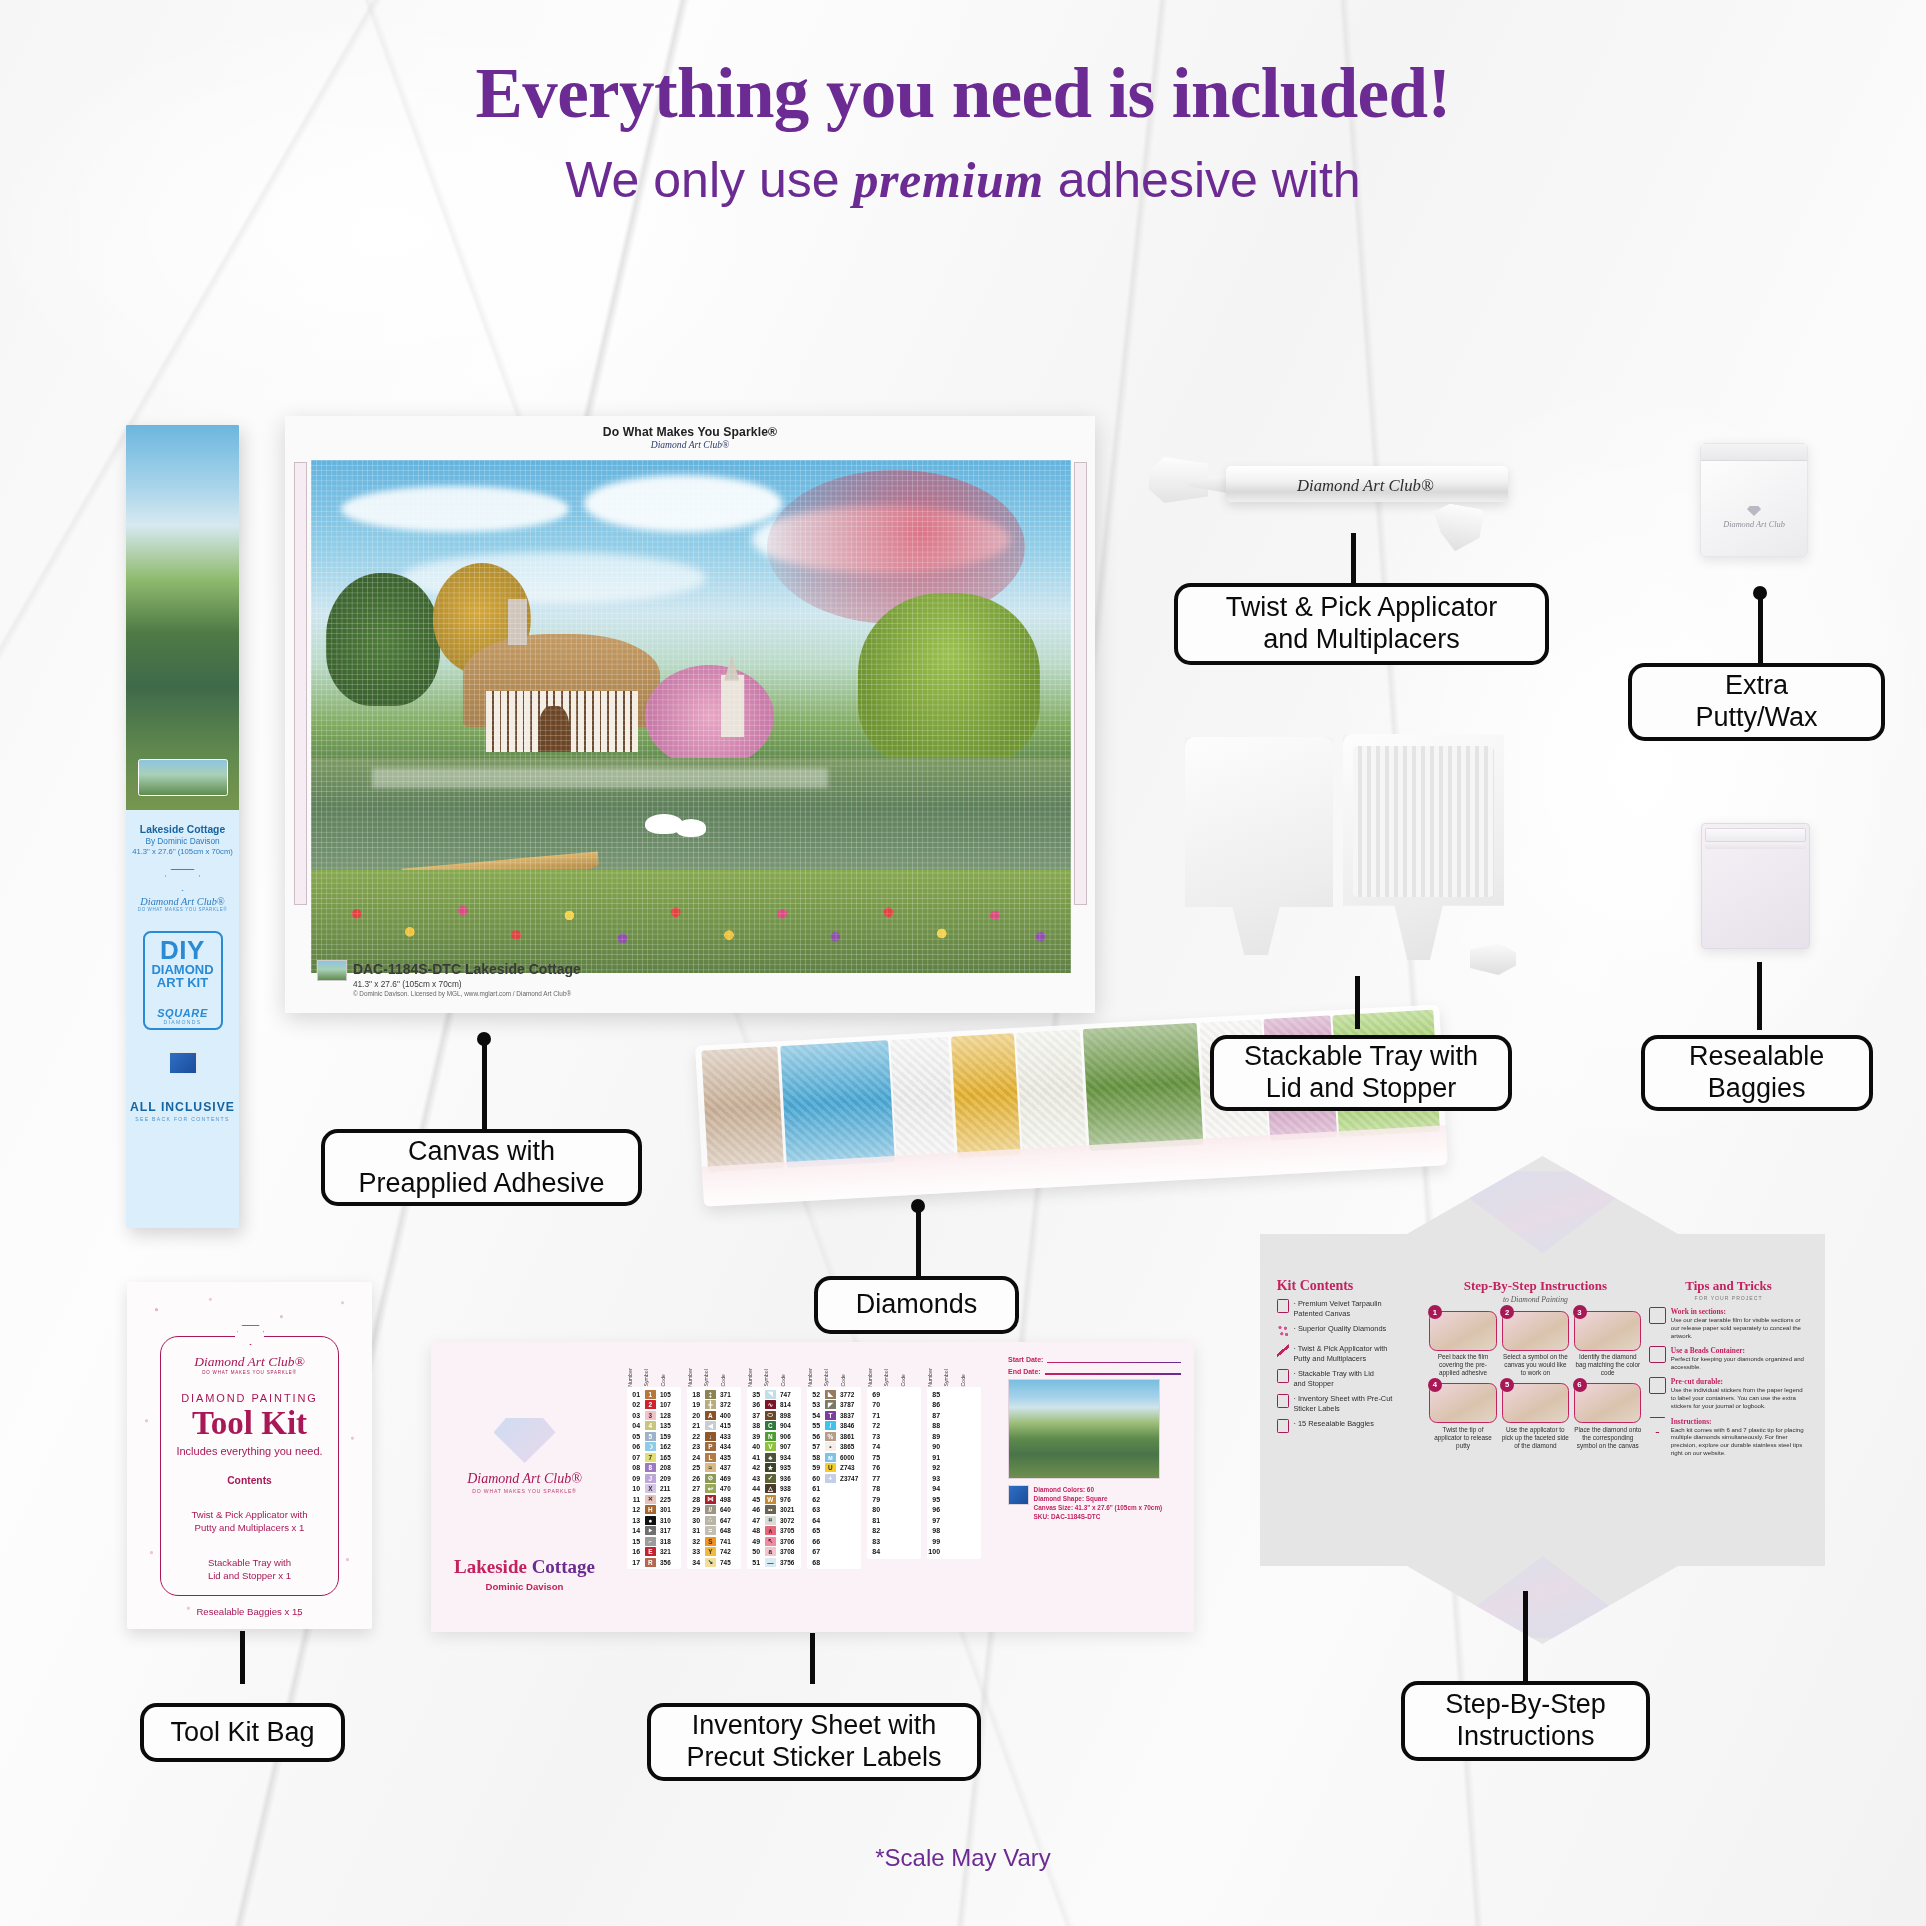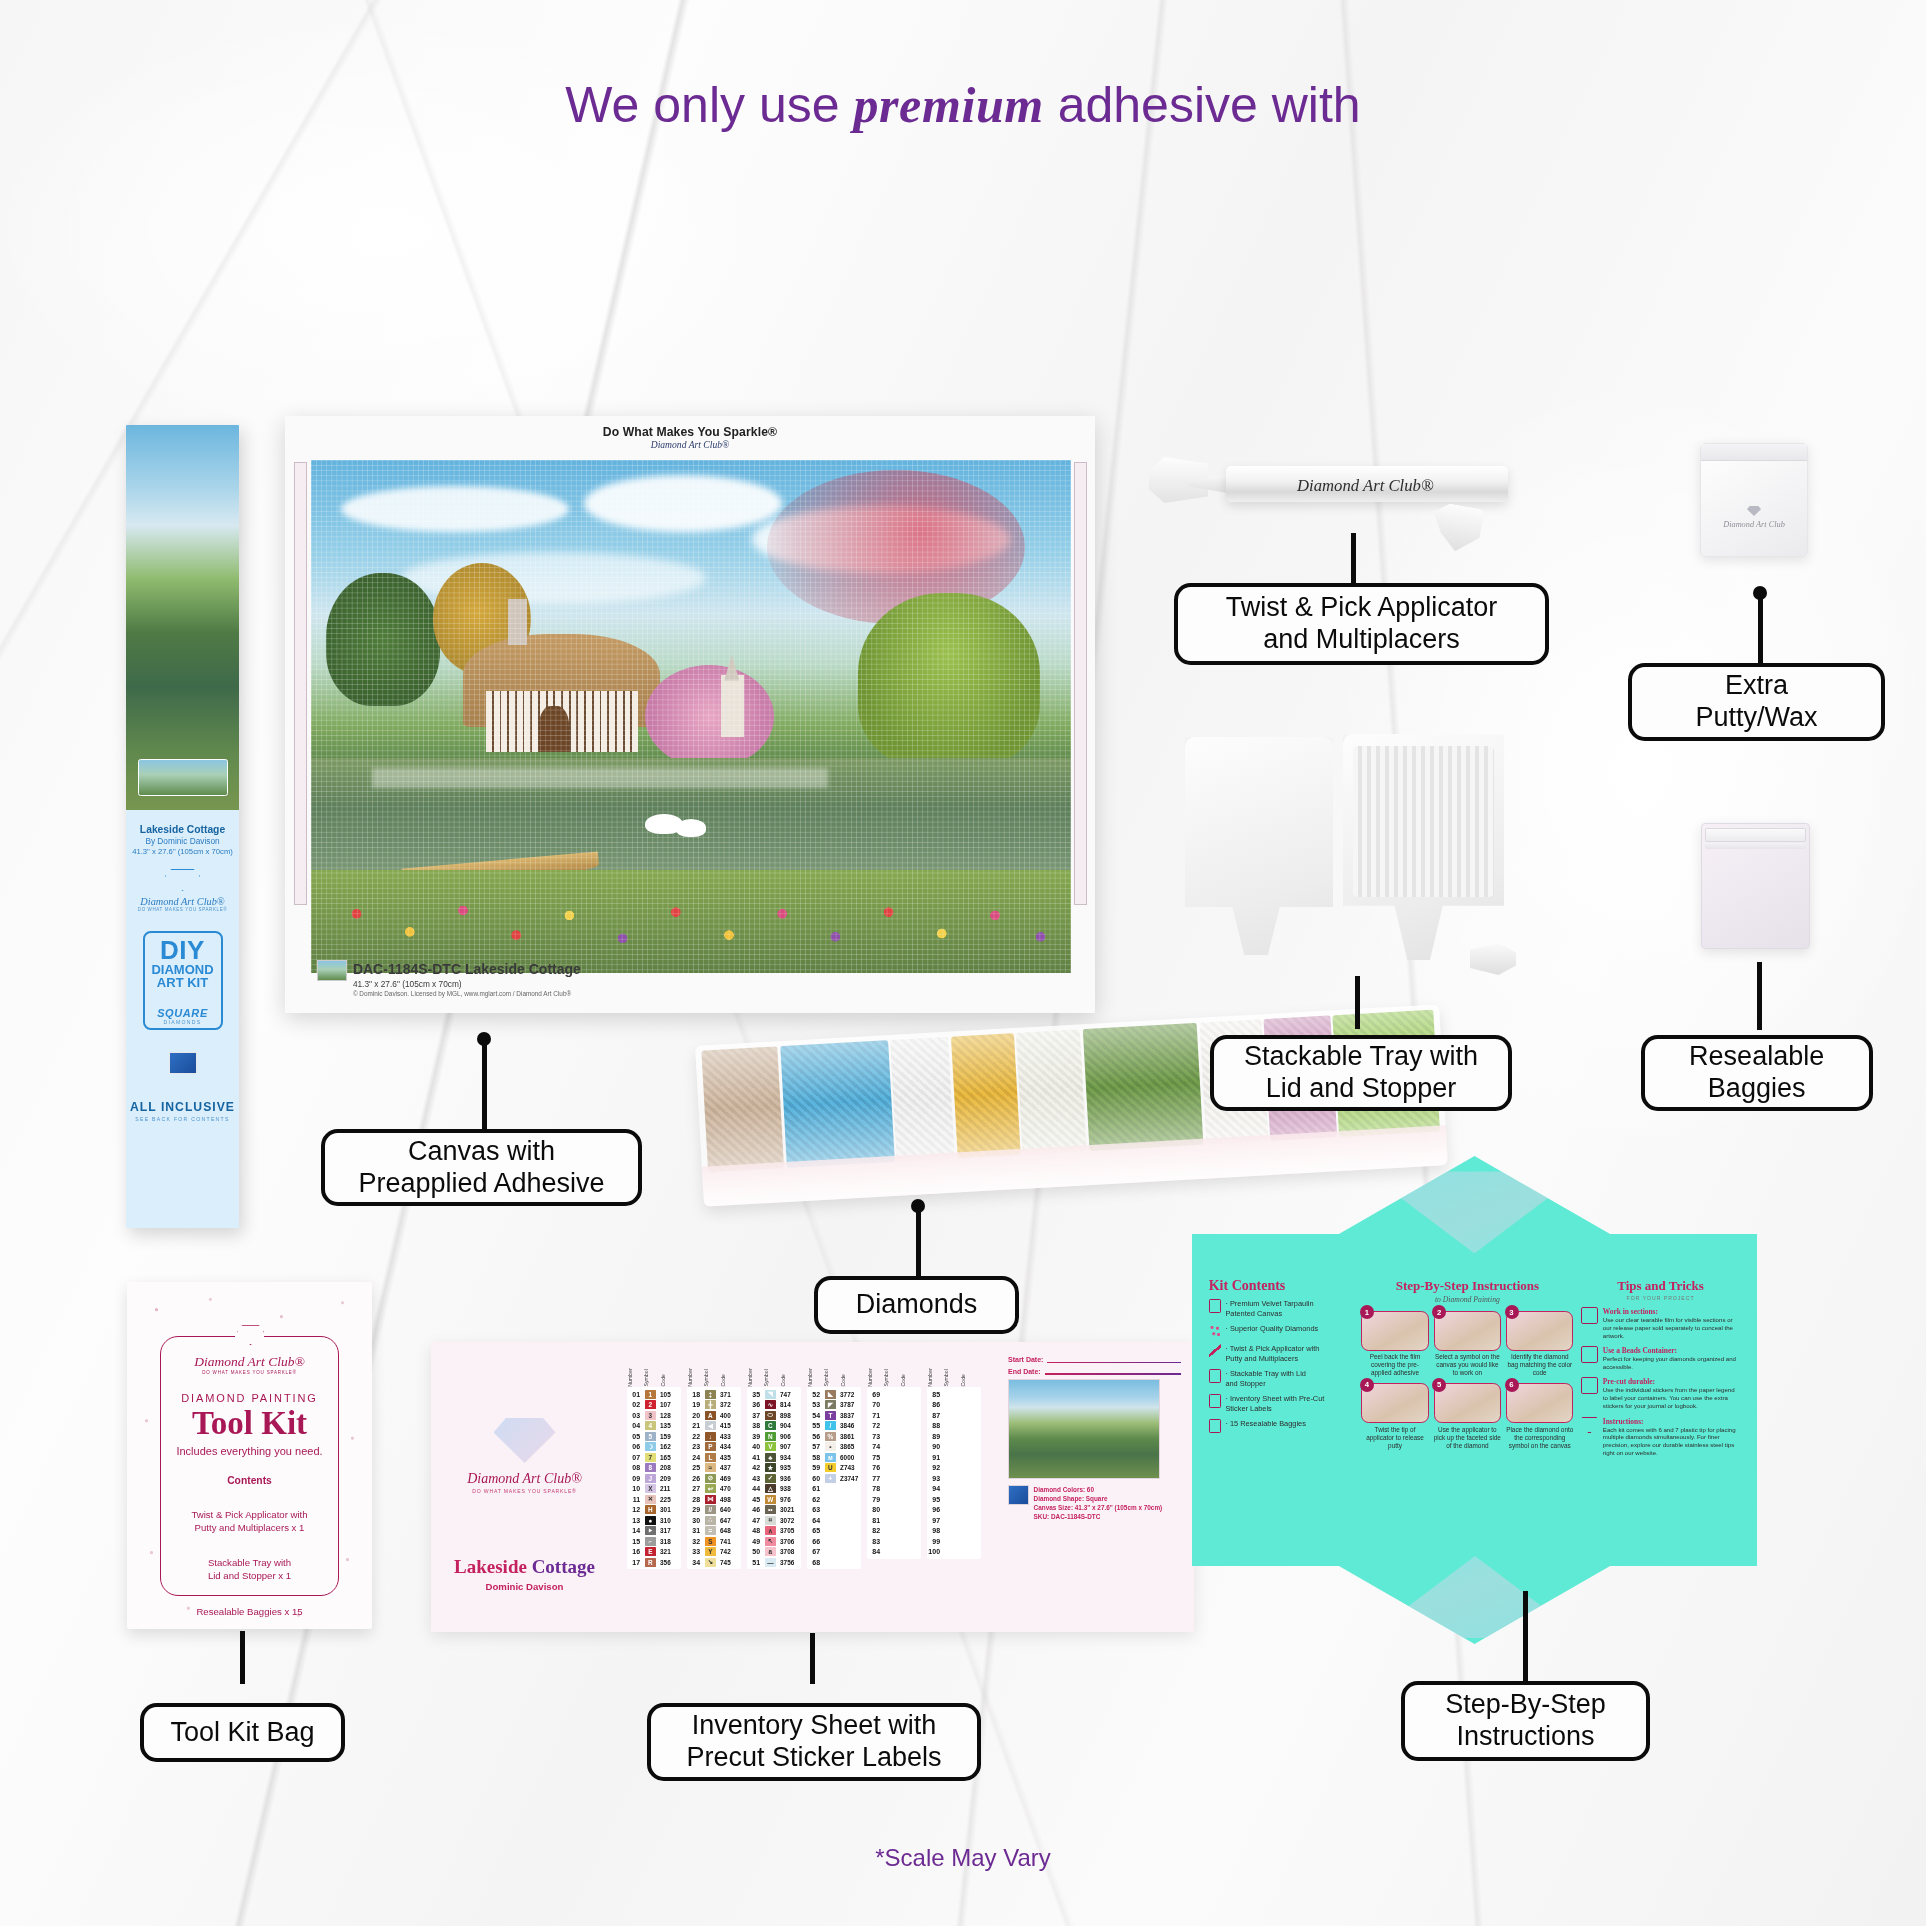--- a/index.html
+++ b/index.html
@@ -258,22 +258,22 @@
   .inv-date .rule { flex:1; height:1.3px; background:linear-gradient(90deg,#c4215f,#6b2b92); }
   #inv-thumb { width:152px; height:100px; margin-top:2.6px;
       background:linear-gradient(180deg,#79bde0 0%,#a7d3ea 18%,#cfe4ea 28%,#9dbd78 44%,#5d8a4c 60%,#4a7449 76%,#6e8f4e 100%);
       border:0.6px solid #e2d3dd; }
   #inv-meta { display:flex; gap:5.1px; margin-top:5.8px; }
   #inv-meta .gem { width:20.5px; height:20.5px; background:linear-gradient(135deg,#2e6fc4,#1b4d9b); border:1.3px solid #dcd3dd; flex:0 0 auto;}
   #inv-meta .txt { font-size:6.4px; font-weight:700; color:#c4215f; line-height:1.42; }
 
   
   #instructions-sheet {
-    position:absolute; left:1192px; top:1156px; width:565px; height:488px;
-    background:#5eead4; box-shadow:0 5.1px 16.7px rgba(0,0,0,.10);
+    position:absolute; left:1260px; top:1156px; width:565px; height:488px;
+    background:#e5e5e5; box-shadow:0 5.1px 16.7px rgba(0,0,0,.10);
     clip-path:polygon(0 16%, 26% 16%, 50% 0, 74% 16%, 100% 16%, 100% 84%, 74% 84%, 50% 100%, 26% 84%, 0 84%);
   }
   #instr-gem-top { position:absolute; left:50%; top:15.4px; transform:translateX(-50%);
      width:148px; height:82px; opacity:.45;
      background:linear-gradient(160deg,#cfd6f0,#e7d2ea 55%,#c9dcf2);
      clip-path:polygon(20% 0,80% 0,100% 32%,50% 100%,0 32%); }
   #instr-gem-bottom { position:absolute; left:50%; bottom:6.4px; transform:translateX(-50%) rotate(180deg);
      width:148px; height:82px; opacity:.45;
      background:linear-gradient(160deg,#cfd6f0,#e7d2ea 55%,#c9dcf2);
      clip-path:polygon(20% 0,80% 0,100% 32%,50% 100%,0 32%); }
@@ -314,20 +314,21 @@
   
   #footer-note { position:absolute; left:0; top:1844px; width:1926px; text-align:center;
      font-size:24px; color:#6b2b92; }
 </style>
 </head>
 <body>
 
 <div id="bg-marble"></div>
 
 <div id="headline-block">
+  <div class="h-main">Everything you need is included!</div>
   <div class="h-sub">
     <span>We only use </span><span class="h-script">premium</span><span> adhesive with</span>
   </div>
 </div>
 
 <div id="product-box">
   <div id="box-art">
     <div id="box-art-inset"></div>
   </div>
   <div id="box-body">

